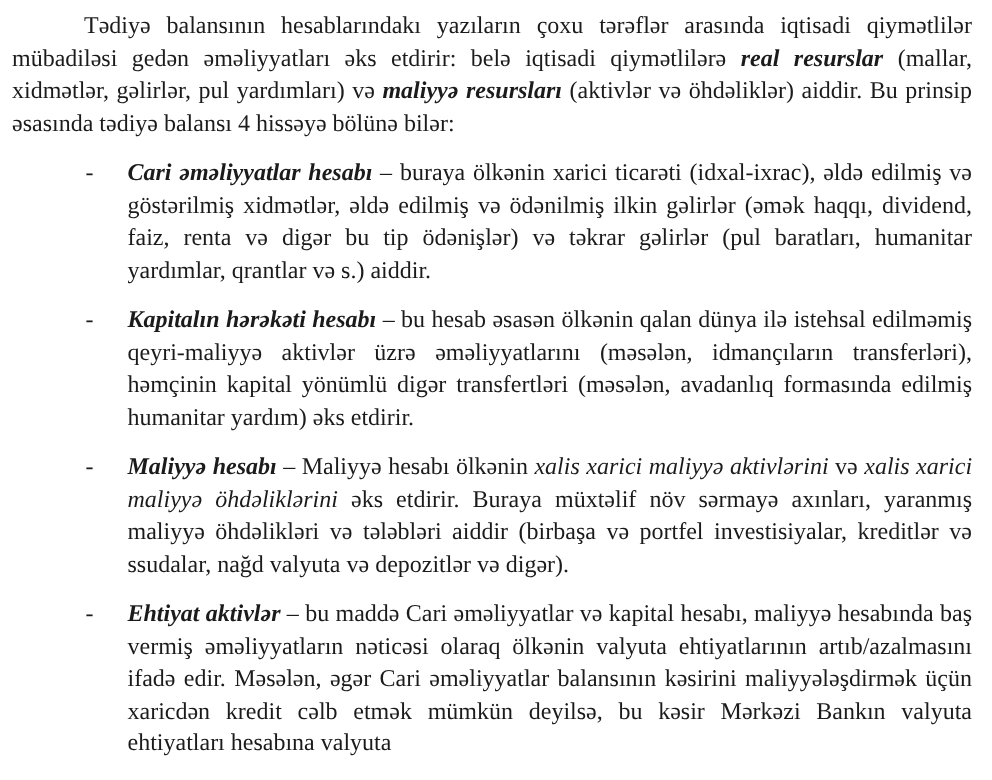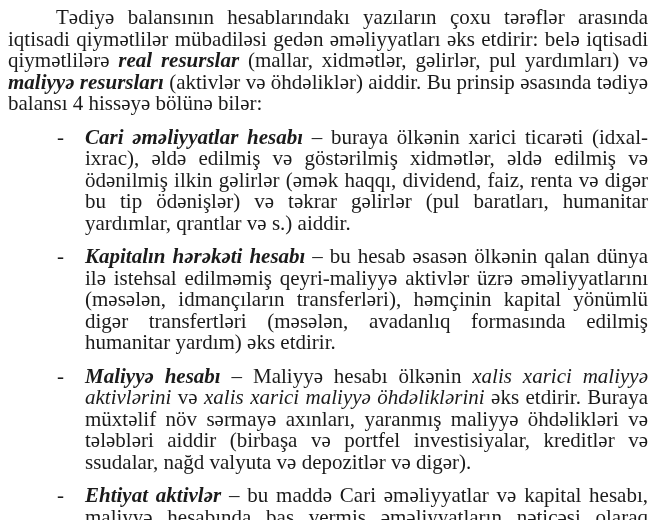--- a/index.html
+++ b/index.html
@@ -5,21 +5,21 @@
   * { margin: 0; padding: 0; box-sizing: border-box; }
   html, body {
     width: 661px; height: 520px;
     background: #ffffff;
     overflow: hidden;
   }
   .page {
     width: 661px; height: 520px;
     padding: 7px 13px 0 8px;
     font-family: "Liberation Serif", "DejaVu Serif", serif;
-    font-size: 21px;
+    font-size: 16px;
     line-height: 21.5px;
     color: #1b1b1b;
   }
   .intro {
     text-align: justify;
     text-indent: 48px;
   }
   .bullet-list {
     margin: 0;
   }

